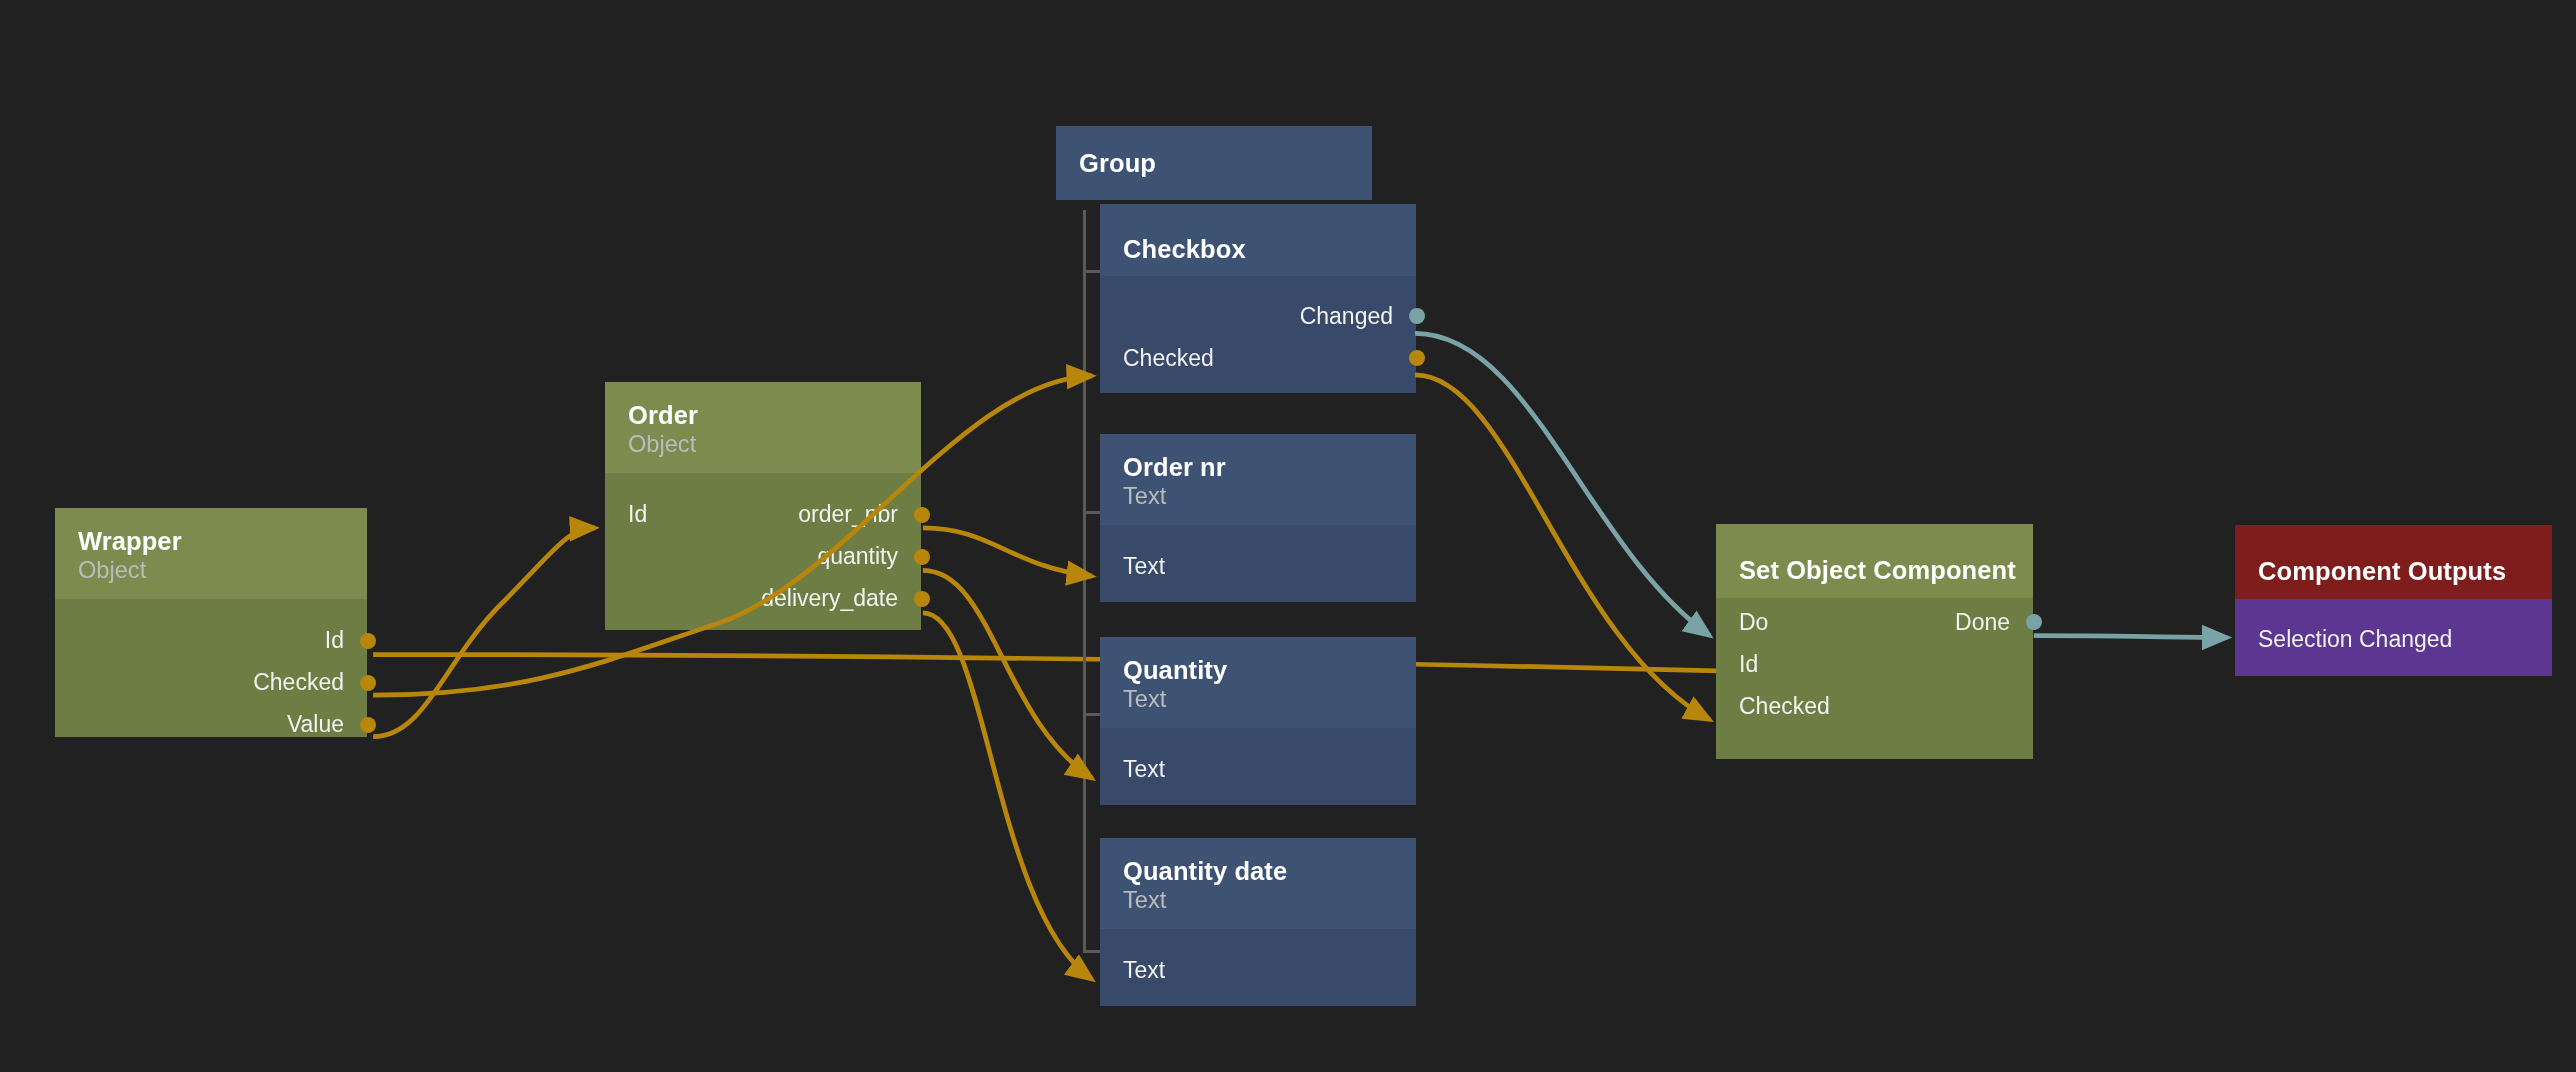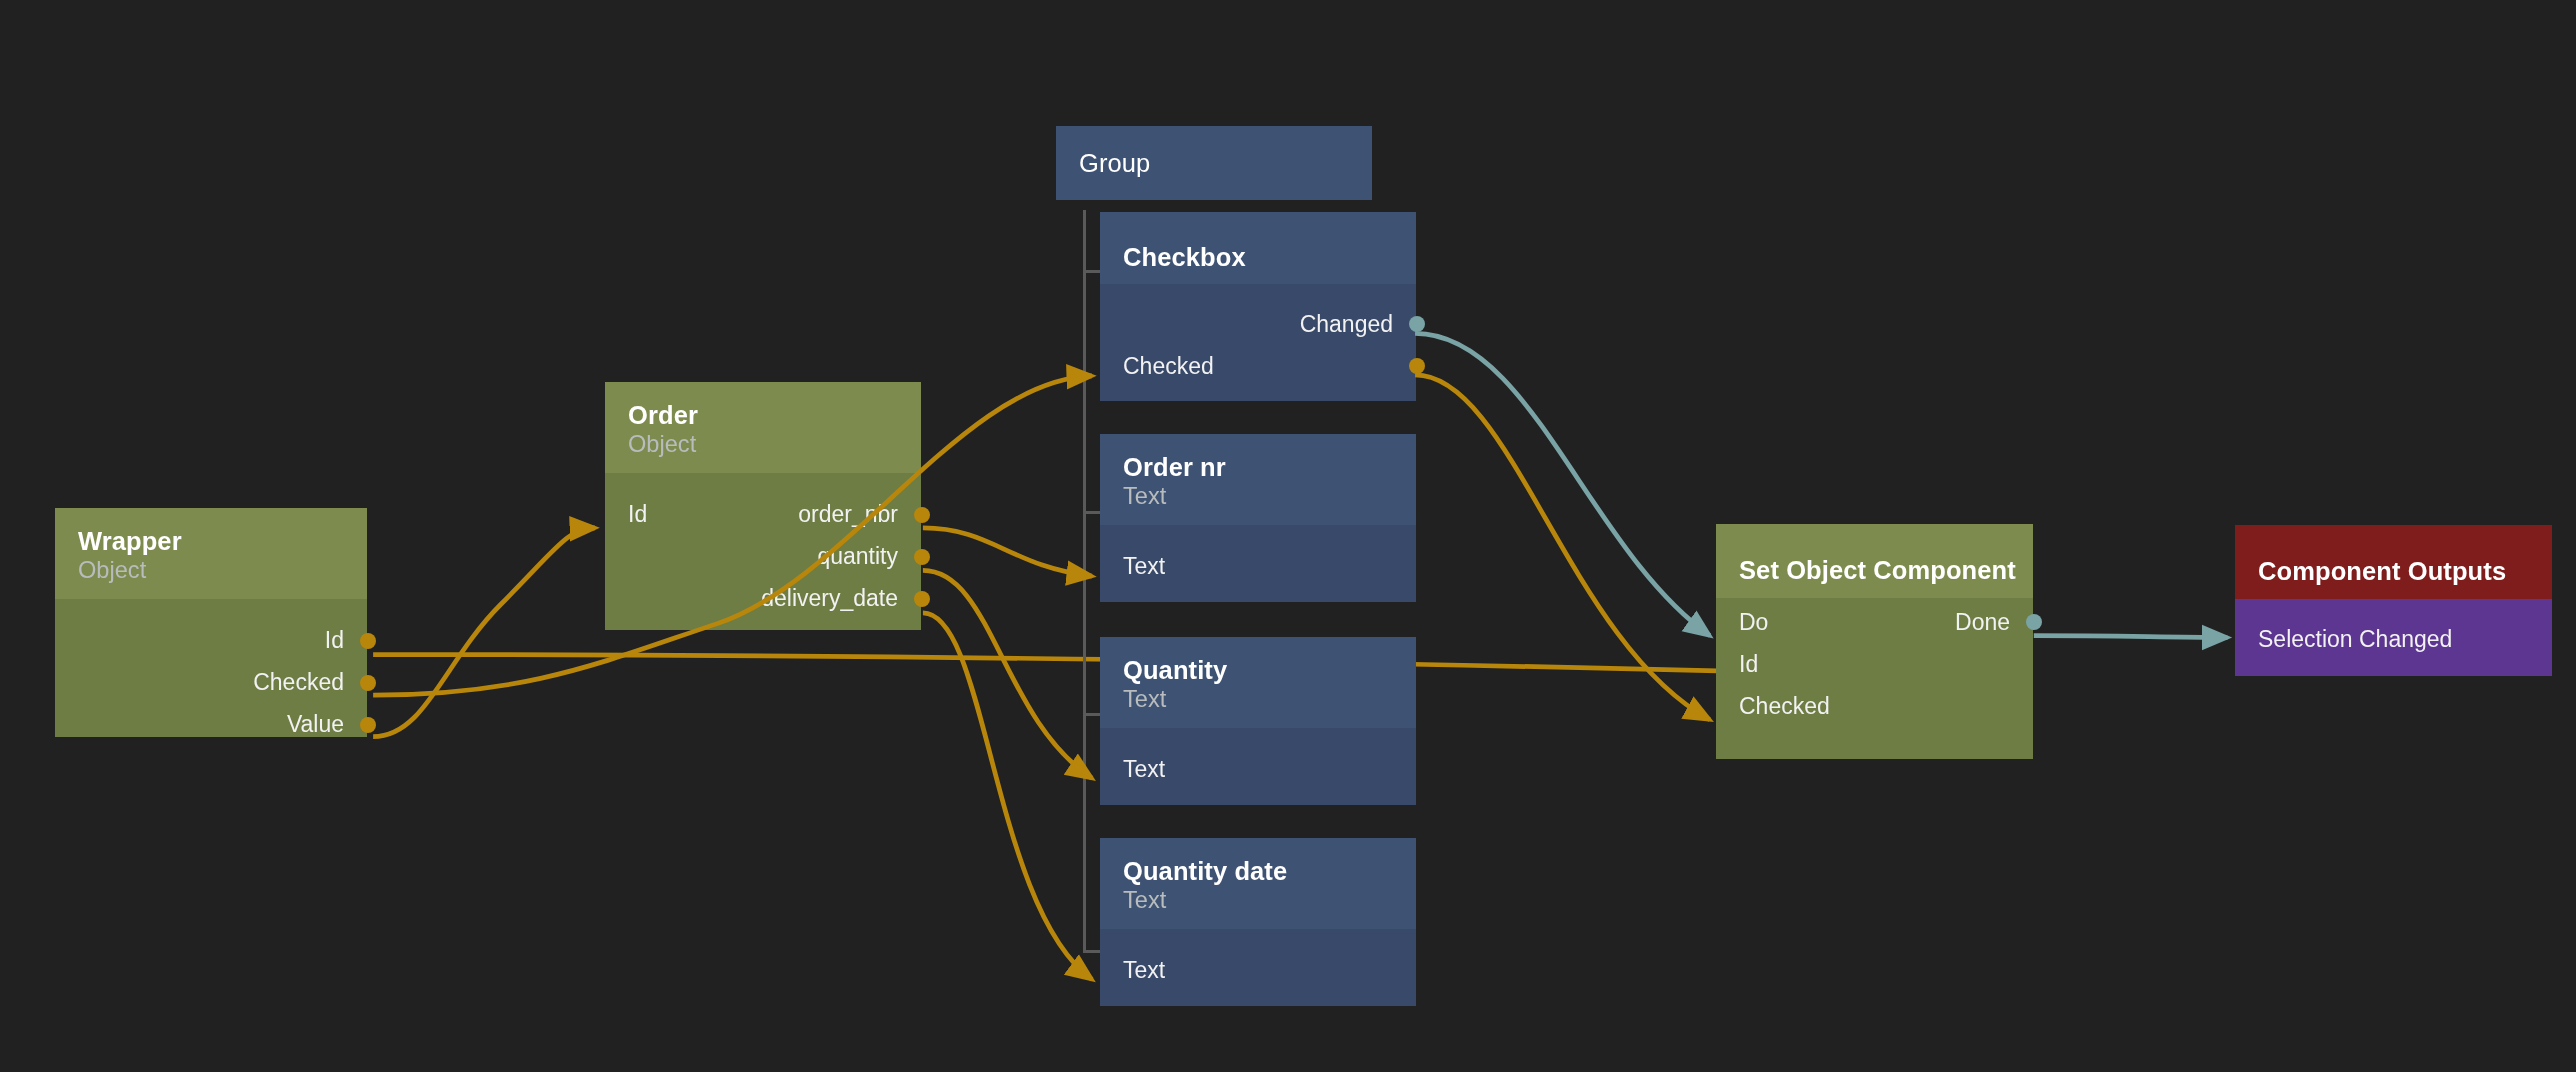--- a/index.html
+++ b/index.html
@@ -100,21 +100,21 @@
 
   
   .node.purple .node-header { background: #7f1d1d; }
   .node.purple .node-body   { background: #5c3691; }
 
   
   .node.group-node .node-header {
     background: #3e5374;
     padding: 23px 23px 23px 23px;
   }
-  .node.group-node .node-title { font-weight: normal; font-size: 25.5px; }
+  .node.group-node .node-title { font-weight: bold; font-size: 25.5px; }
 
   .tree-line {
     position: absolute;
     background: #5a5a5a;
     z-index: 1;
   }
 </style>
 </head>
 <body>
 
@@ -182,21 +182,21 @@
     </div>
   </div>
 
   <div class="tree-line" style="left:1083px; top:210px; width:2.8px; height:743px;"></div>
 
   <div class="tree-line" style="left:1083px; top:270px; width:23.6px; height:2.8px;"></div>
   <div class="tree-line" style="left:1083px; top:511px; width:23.6px; height:2.8px;"></div>
   <div class="tree-line" style="left:1083px; top:713px; width:23.6px; height:2.8px;"></div>
   <div class="tree-line" style="left:1083px; top:950px; width:23.6px; height:2.8px;"></div>
 
-  <div class="node blue" style="left:1100px; top:212px; width:316px;">
+  <div class="node blue" style="left:1100px; top:204px; width:316px;">
     <div class="node-header" style="height:72px; display:flex; align-items:center; padding-bottom:0;">
       <div class="node-title">Checkbox</div>
     </div>
     <div class="node-body" style="height:117px; padding-top:19px;">
       <div class="port-row out">
         <span class="port-label">Changed</span>
         <span class="port-dot right" style="background:#79a3a5;"></span>
       </div>
       <div class="port-row inout">
         <span class="port-label left">Checked</span>

